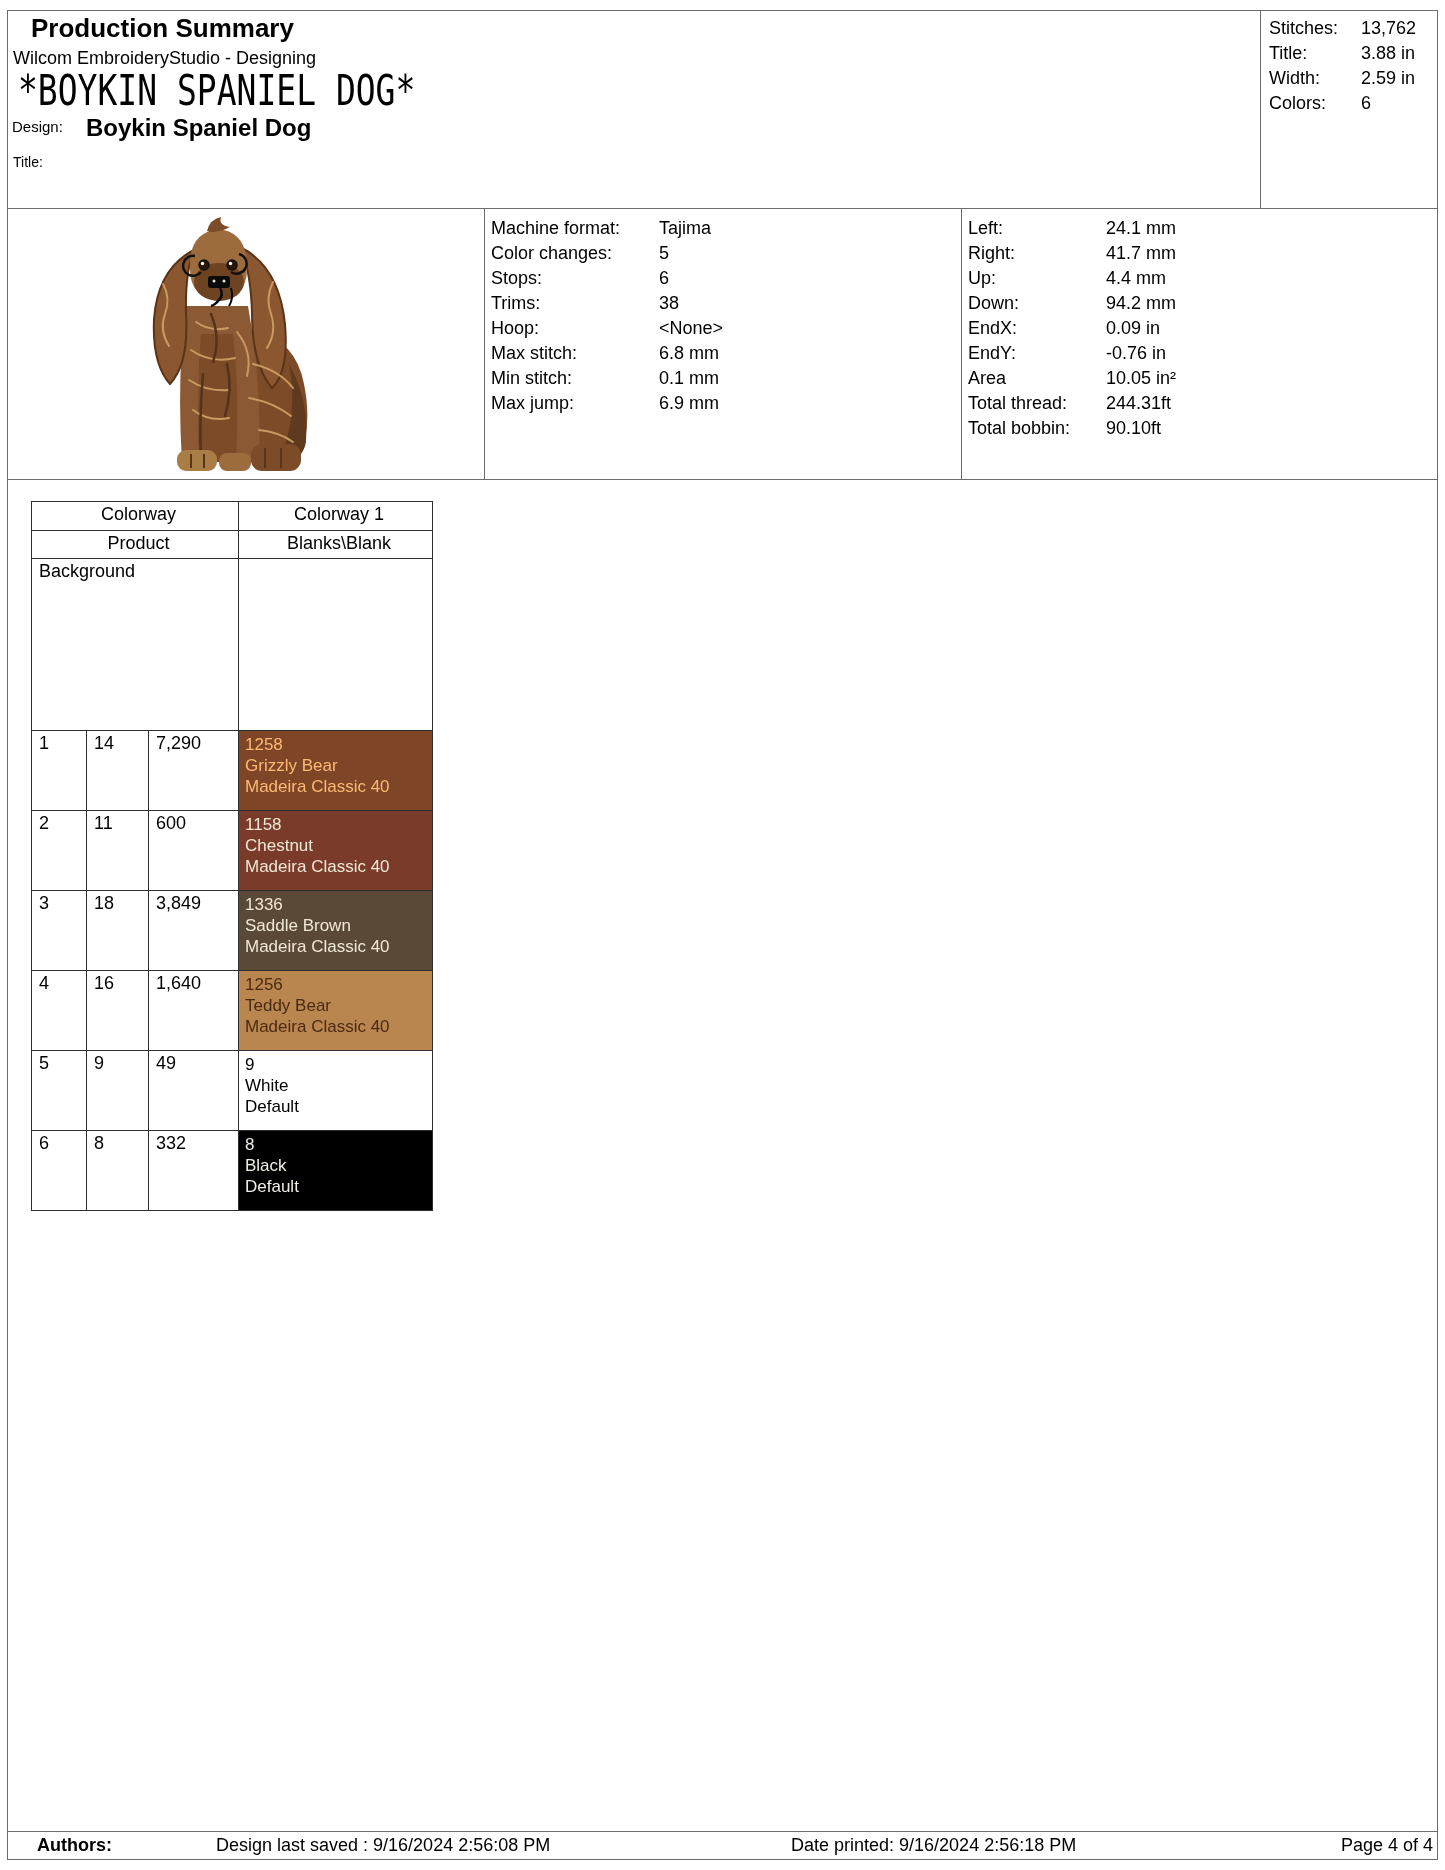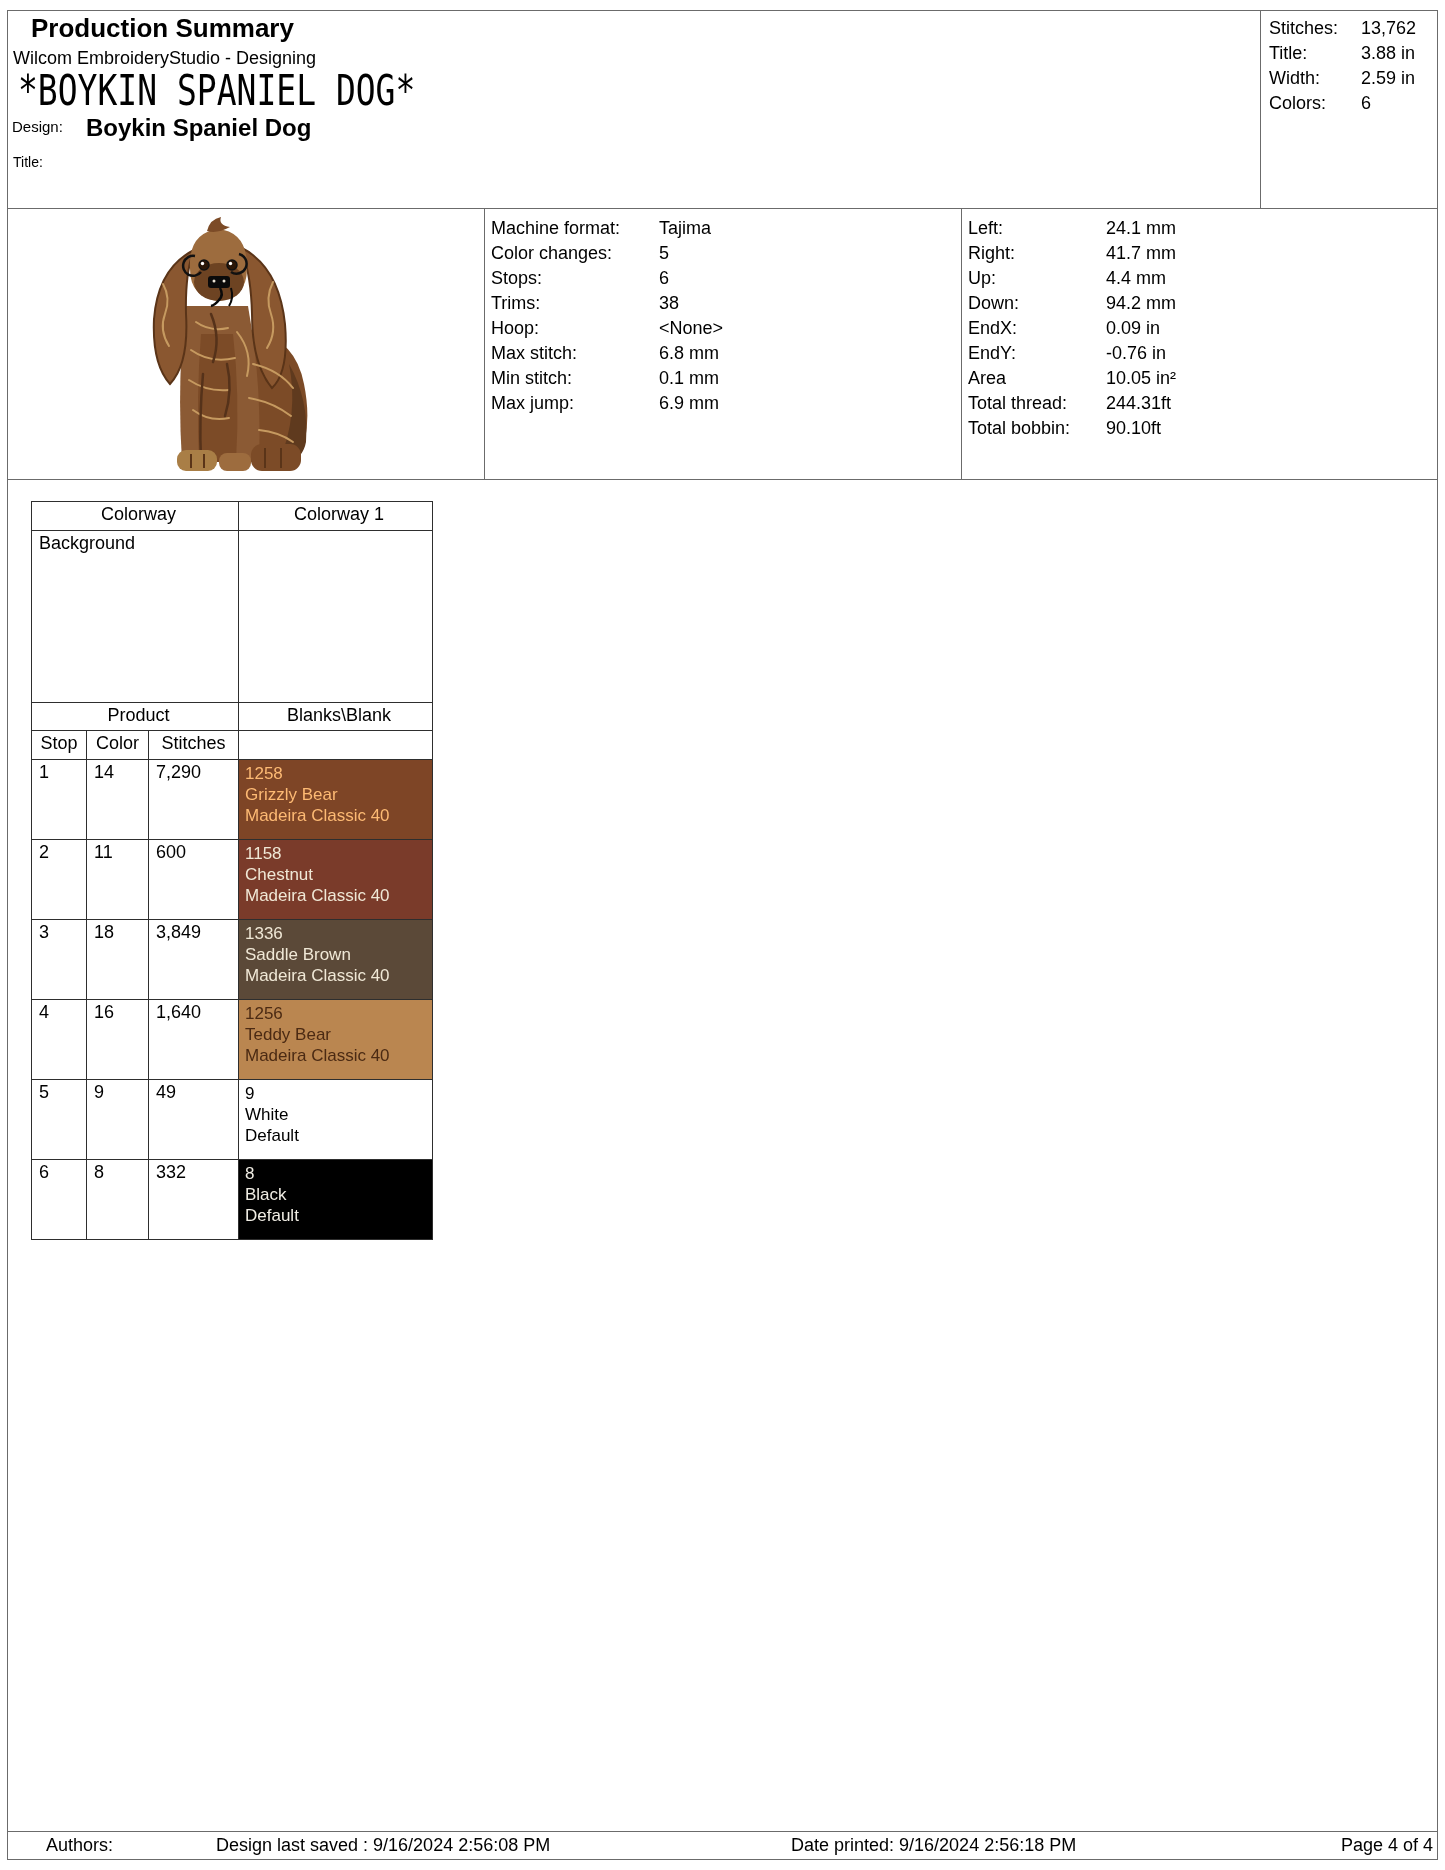--- a/index.html
+++ b/index.html
@@ -50,21 +50,21 @@
   .c-wide{width:207px;} .c-rest{flex:1;}
   .c-stop{width:55px;} .c-color{width:62px;} .c-stitches{width:90px;}
   .c-swatch{flex:1;padding:0;}
   .swatch{width:100%;height:100%;box-sizing:border-box;padding:3px 6px;
           font-size:17px;line-height:21px;}
   .hdr-center{text-align:center;padding-left:0;}
 
   
   .footer{position:absolute;left:0;bottom:0;width:100%;height:28px;
           border-top:1px solid #6b6b6b;box-sizing:border-box;font-size:18px;line-height:26px;}
-  .f-authors{position:absolute;left:38px;}
+  .f-authors{position:absolute;left:29px;font-weight:bold;}
   .f-saved{position:absolute;left:208px;}
   .f-printed{position:absolute;left:783px;}
   .f-page{position:absolute;right:4px;}
 </style>
 </head>
 <body>
 
 <div class="page">
   <div class="frame">
 
@@ -225,32 +225,26 @@
             <span>90.10ft</span>
           </div>
       </div>
     </div>
 
     <div class="cwtable">
       <div class="cw-row r-colorway first">
         <div class="cell c-wide rb">Colorway</div>
         <div class="cell c-rest">Colorway 1</div>
       </div>
-      <div class="cw-row r-background">
-        <div class="cell c-wide rb">Background</div>
-        <div class="cell c-rest"></div>
-      </div>
       <div class="cw-row r-product">
         <div class="cell c-wide rb">Product</div>
         <div class="cell c-rest">Blanks\Blank</div>
       </div>
-      <div class="cw-row r-colhdr">
-        <div class="cell c-stop rb hdr-center">Stop</div>
-        <div class="cell c-color rb hdr-center">Color</div>
-        <div class="cell c-stitches rb hdr-center">Stitches</div>
+      <div class="cw-row r-background">
+        <div class="cell c-wide rb">Background</div>
         <div class="cell c-rest"></div>
       </div>
 
       <div class="cw-row r-data">
         <div class="cell c-stop rb">1</div>
         <div class="cell c-color rb">14</div>
         <div class="cell c-stitches rb">7,290</div>
         <div class="cell c-swatch">
           <div class="swatch" style="background-color: rgb(126, 69, 38); color: #fdba74;">
             <div>1258</div>

